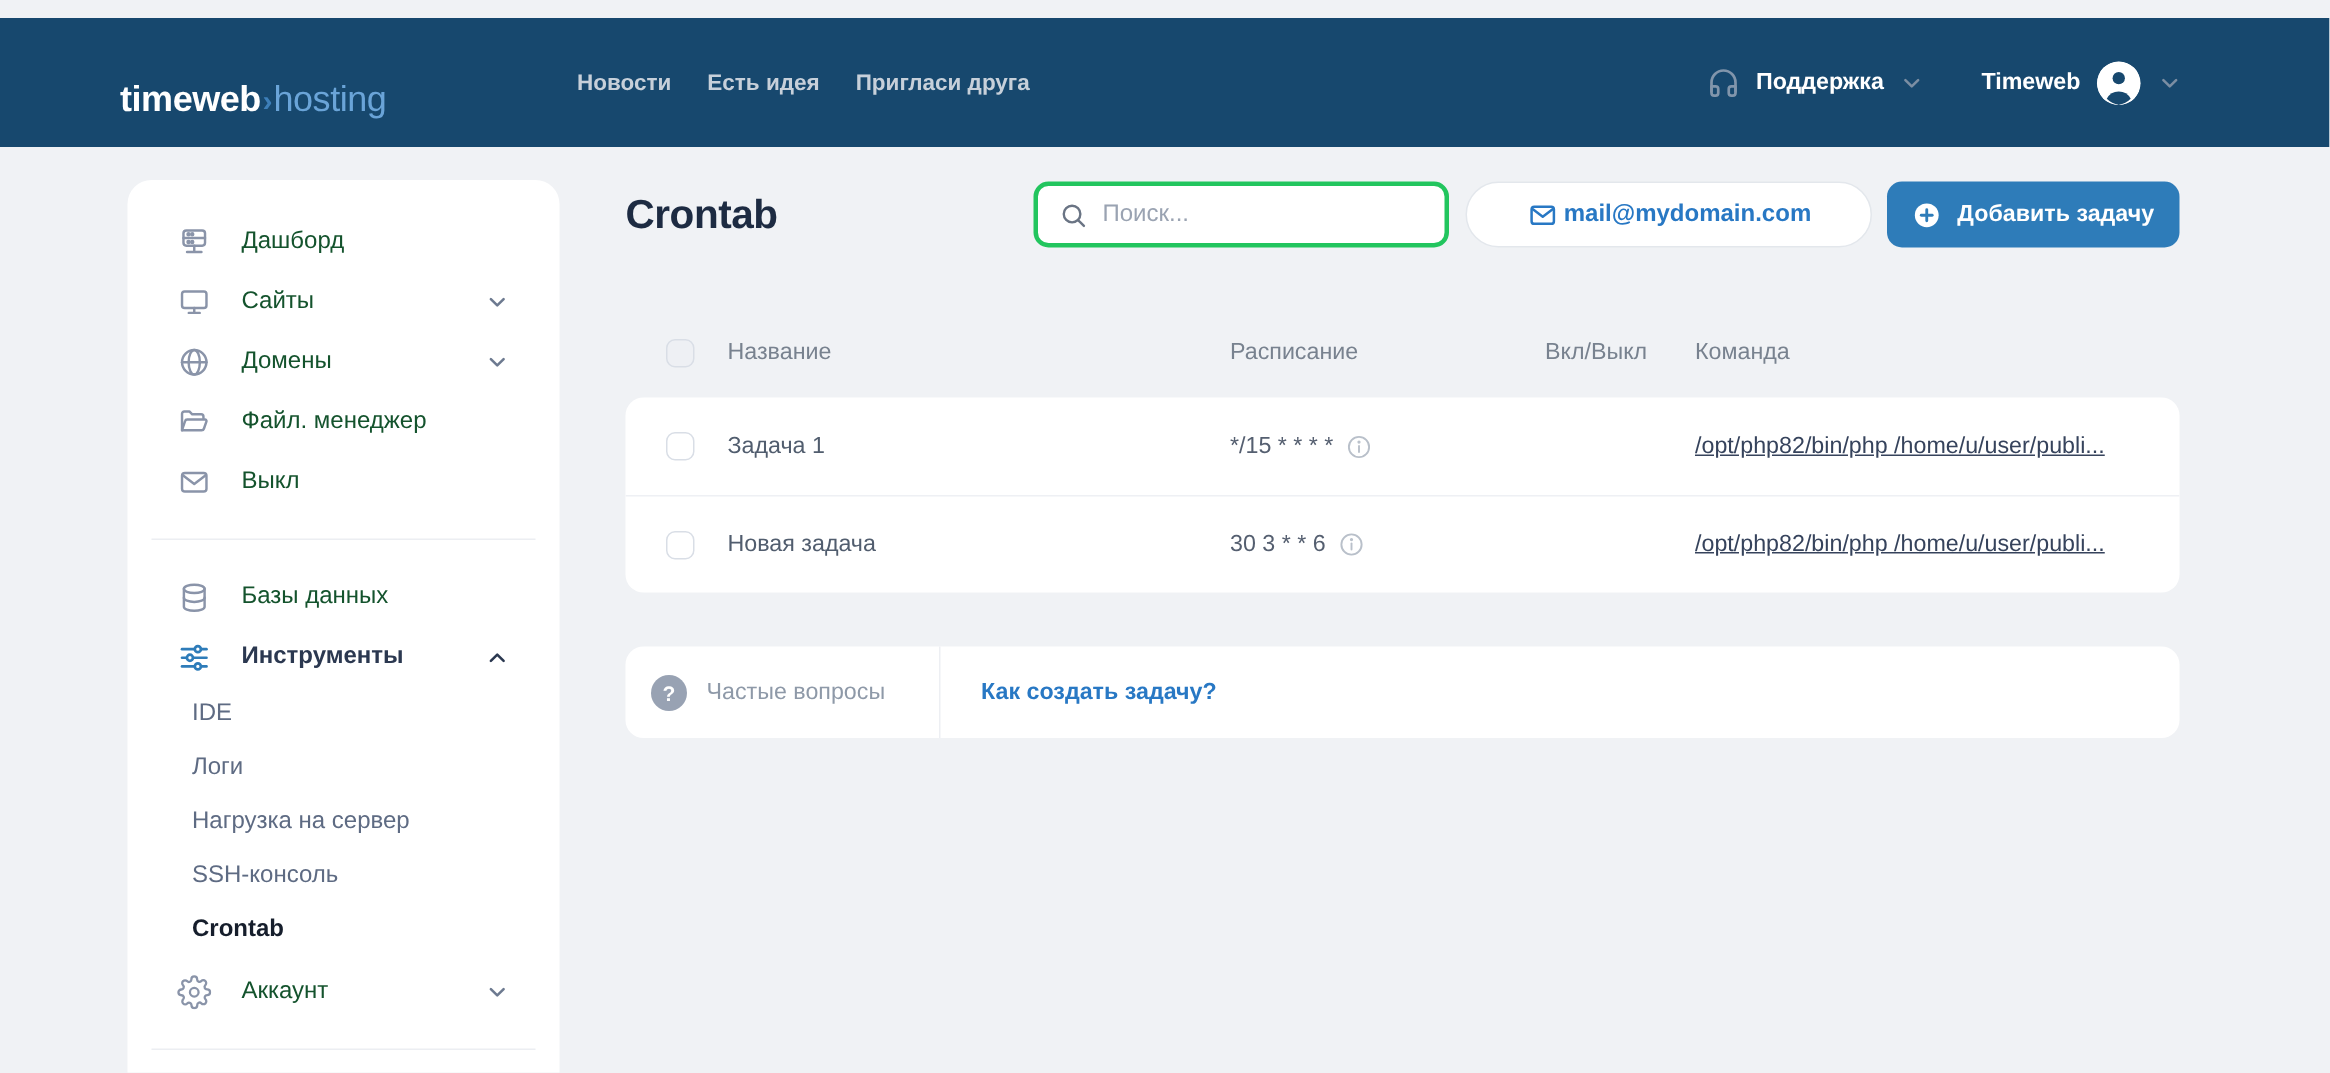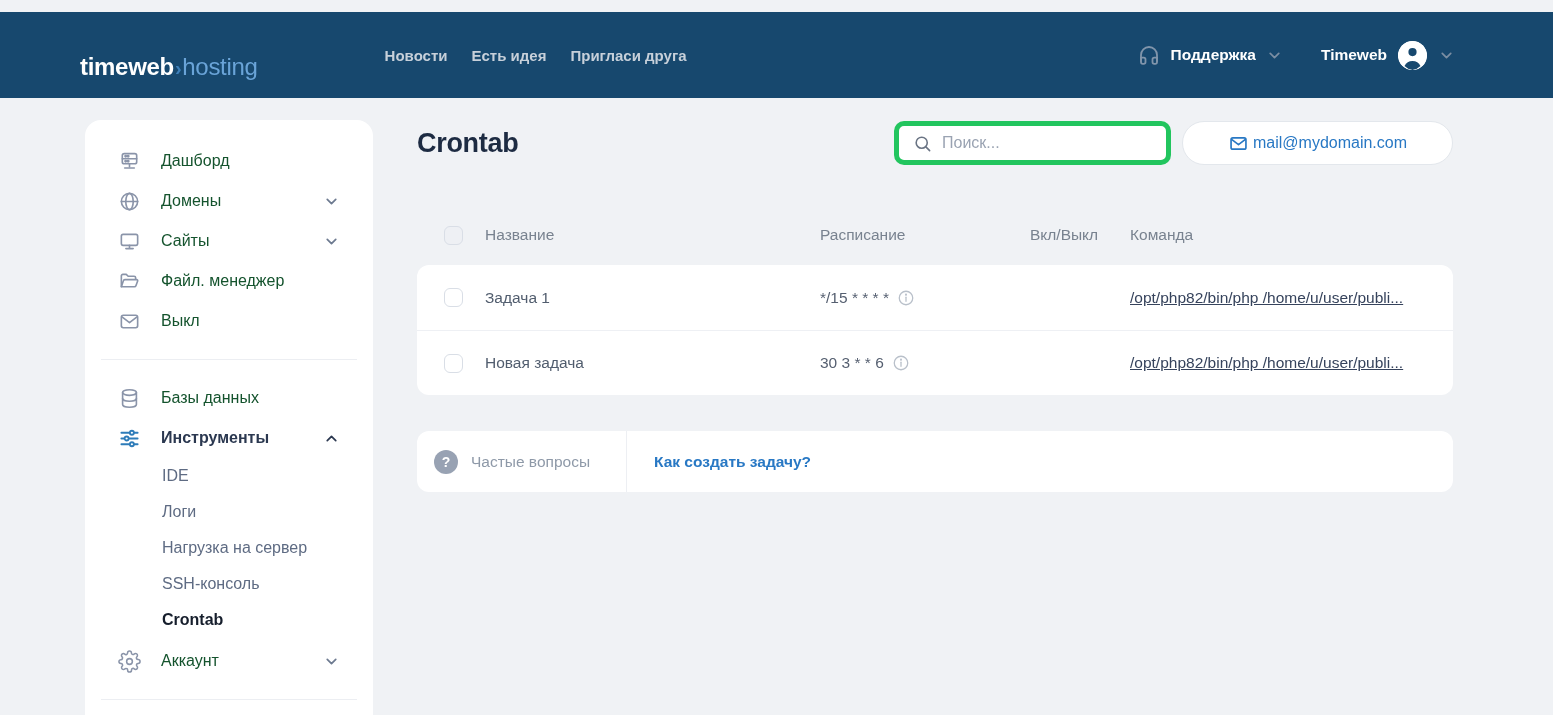--- a/index.html
+++ b/index.html
@@ -42,43 +42,43 @@
     padding:0 33px; cursor:pointer;
   }
   .side-item .s-icon { width:23px; height:23px; color:#8a94a9; flex-shrink:0; }
   .side-item .s-icon.blue { color:#2e7cb9; }
   .side-item .s-label { margin-left:20px; font-size:16px; font-weight:500; color:#14532d; }
   .side-item .s-label.strong { font-weight:700; color:#2b3850; }
   .side-item .s-chev { margin-left:auto; width:17px; height:17px; color:#6d7a90; }
   .side-item .s-chev.up { transform:rotate(180deg); }
   .side-sub {
     height:36px; display:flex; align-items:center;
-    padding-left:77px; cursor:pointer;
+    padding-left:43px; cursor:pointer;
     font-size:16px; font-weight:500; color:#5e6b83;
   }
   .side-sub.active { color:#161e2c; font-weight:600; }
   .side-div { height:1px; background:#eceef2; margin:18px 16px; }
 
   
   .main { position:absolute; left:417px; top:120px; width:1036px; }
   .main-header { display:flex; align-items:center; height:46px; }
   .page-title { font-size:27px; font-weight:800; color:#1d2b42; letter-spacing:-0.3px; flex:1; }
   .search-box {
-    width:277px; height:44px; background:#fff; border:5px solid #22c55e; border-radius:10px;
+    width:277px; height:44px; background:#fff; border:3px solid #22c55e; border-radius:10px;
     display:flex; align-items:center; padding:0 14px; gap:10px;
   }
   .search-box input {
     border:none; outline:none; font-size:16px; color:#3c4a63; width:100%;
     font-family:"Liberation Sans", sans-serif; background:transparent;
   }
   .search-box input::placeholder { color:#9aa3b2; }
   .mail-btn {
     margin-left:11px; width:271px; height:44px; background:#fff; border:1px solid #e3e7ec;
     border-radius:22px; display:flex; align-items:center; justify-content:center; gap:4px;
-    cursor:pointer; color:#2878c4; font-size:16px; font-weight:400;
+    cursor:pointer; color:#2878c4; font-size:16px; font-weight:700;
   }
   .add-btn {
     margin-left:10px; width:195px; height:44px; background:#2e7cb9; border:none;
     border-radius:10px; display:flex; align-items:center; justify-content:center; gap:11px;
     cursor:pointer; color:#ffffff; font-size:15.5px; font-weight:700;
     font-family:"Liberation Sans", sans-serif;
   }
 
   .thead, .trow {
     display:grid; grid-template-columns:68px 335px 210px 100px 1fr;
@@ -183,42 +183,42 @@
         <line x1="12" y1="14.4" x2="12" y2="17.6"></line>
         <line x1="7" y1="18.8" x2="17" y2="18.8"></line>
       </svg>
     </span>
     <span class="s-label">Дашборд</span>
   </div>
 
   <div class="side-item">
     <span class="s-icon">
       <svg width="23" height="23" viewBox="0 0 24 24" fill="none" stroke="currentColor" stroke-width="1.7" stroke-linecap="round" stroke-linejoin="round">
+        <rect x="3.5" y="4.5" width="17" height="11.5" rx="1.8"></rect>
+        <line x1="12" y1="16" x2="12" y2="19"></line>
+        <line x1="8.2" y1="19.4" x2="15.8" y2="19.4"></line>
+      </svg>
+    </span>
+    <span class="s-label">Сайты</span>
+    <span class="s-chev">
+      <svg width="17" height="17" viewBox="0 0 24 24" fill="none" stroke="currentColor" stroke-width="2.4" stroke-linecap="round" stroke-linejoin="round">
+          <polyline points="6 9 12 15 18 9"></polyline>
+        </svg>
+    </span>
+  </div>
+
+  <div class="side-item">
+    <span class="s-icon">
+      <svg width="23" height="23" viewBox="0 0 24 24" fill="none" stroke="currentColor" stroke-width="1.7" stroke-linecap="round" stroke-linejoin="round">
         <circle cx="12" cy="12" r="8.5"></circle>
         <ellipse cx="12" cy="12" rx="3.9" ry="8.5"></ellipse>
         <line x1="3.5" y1="12" x2="20.5" y2="12"></line>
       </svg>
     </span>
     <span class="s-label">Домены</span>
-    <span class="s-chev">
-      <svg width="17" height="17" viewBox="0 0 24 24" fill="none" stroke="currentColor" stroke-width="2.4" stroke-linecap="round" stroke-linejoin="round">
-          <polyline points="6 9 12 15 18 9"></polyline>
-        </svg>
-    </span>
-  </div>
-
-  <div class="side-item">
-    <span class="s-icon">
-      <svg width="23" height="23" viewBox="0 0 24 24" fill="none" stroke="currentColor" stroke-width="1.7" stroke-linecap="round" stroke-linejoin="round">
-        <rect x="3.5" y="4.5" width="17" height="11.5" rx="1.8"></rect>
-        <line x1="12" y1="16" x2="12" y2="19"></line>
-        <line x1="8.2" y1="19.4" x2="15.8" y2="19.4"></line>
-      </svg>
-    </span>
-    <span class="s-label">Сайты</span>
     <span class="s-chev">
       <svg width="17" height="17" viewBox="0 0 24 24" fill="none" stroke="currentColor" stroke-width="2.4" stroke-linecap="round" stroke-linejoin="round">
           <polyline points="6 9 12 15 18 9"></polyline>
         </svg>
     </span>
   </div>
 
   <div class="side-item">
     <span class="s-icon">
       <svg width="23" height="23" viewBox="0 0 24 24" fill="none" stroke="currentColor" stroke-width="1.7" stroke-linecap="round" stroke-linejoin="round">
@@ -313,20 +313,30 @@
     <button class="mail-btn">
       <span>
         <svg width="21" height="21" viewBox="0 0 24 24" fill="none" stroke="#2878c4" stroke-width="1.9" stroke-linecap="round" stroke-linejoin="round">
           <rect x="3.5" y="5.5" width="17" height="13" rx="2"></rect>
           <polyline points="4.5 7.5 12 13.2 19.5 7.5"></polyline>
         </svg>
       </span>
       <span>mail@mydomain.com</span>
     </button>
 
+    <button class="add-btn">
+      <span>
+        <svg width="19" height="19" viewBox="0 0 24 24">
+          <circle cx="12" cy="12" r="10" fill="#ffffff"></circle>
+          <line x1="12" y1="7.4" x2="12" y2="16.6" stroke="#2e7cb9" stroke-width="2.4" stroke-linecap="round"></line>
+          <line x1="7.4" y1="12" x2="16.6" y2="12" stroke="#2e7cb9" stroke-width="2.4" stroke-linecap="round"></line>
+        </svg>
+      </span>
+      <span>Добавить задачу</span>
+    </button>
   </div>
 
   <div class="thead">
     <div class="cell-check">
         <span class="checkbox head"></span>
       </div>
     <div>Название</div>
     <div>Расписание</div>
     <div>Вкл/Выкл</div>
     <div>Команда</div>

